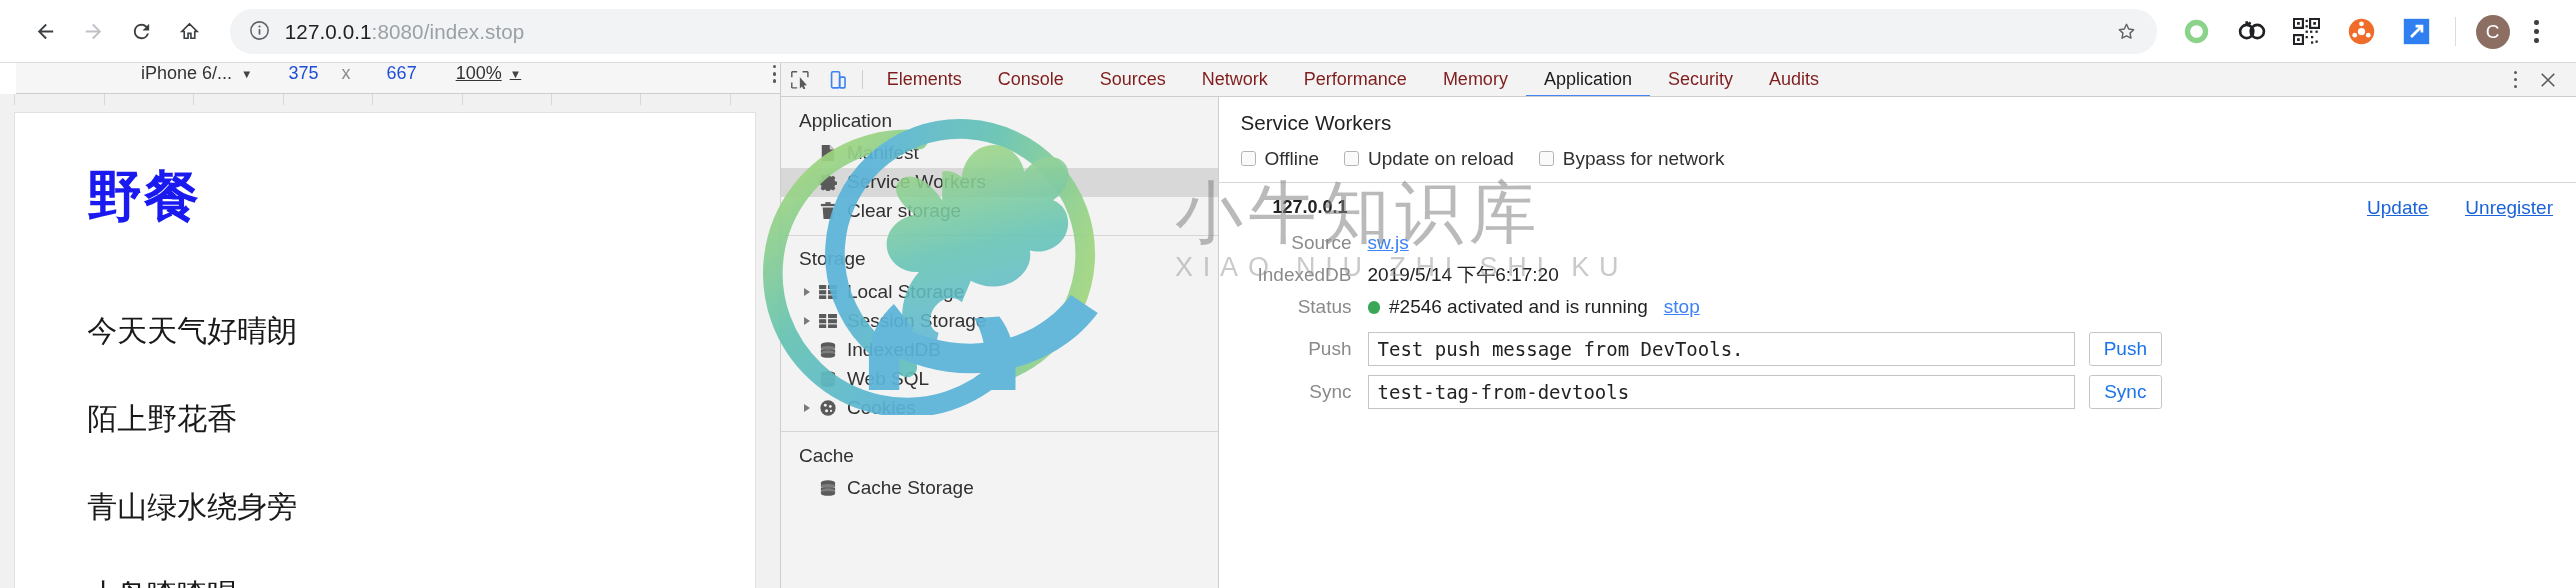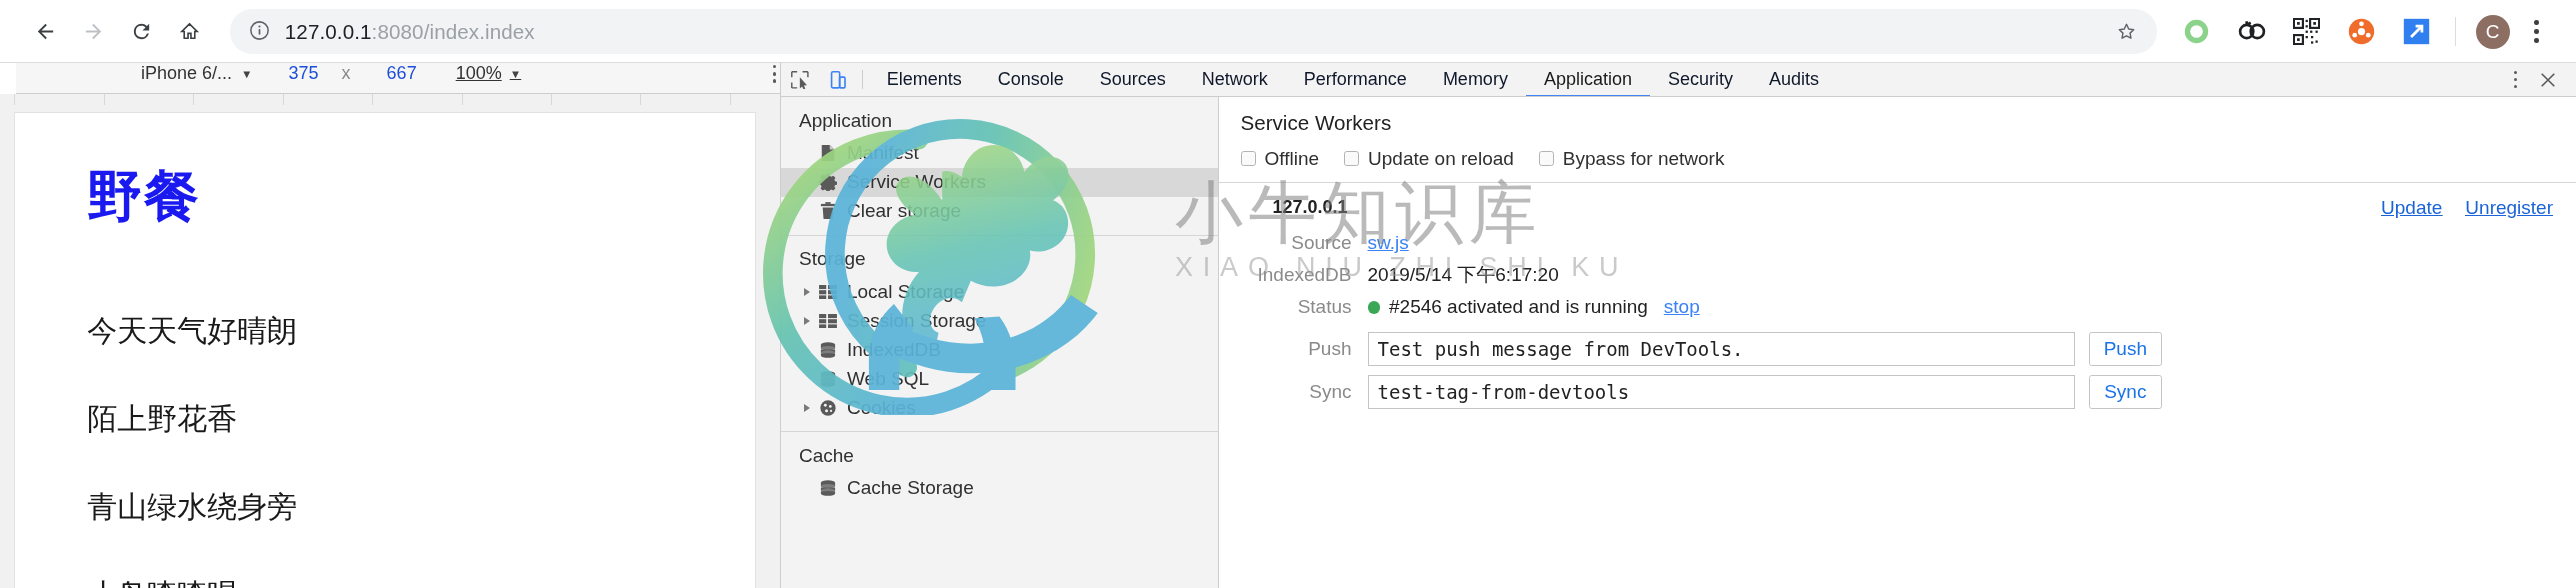--- a/index.html
+++ b/index.html
@@ -224,21 +224,21 @@
     display: flex; align-items: center; justify-content: center;
   }
   .dt-tabbar-sep {
     width: 0.9px; margin: 7.2px 5.4px;
     background: #cdcdcd;
   }
   .dt-tab {
     display: flex; align-items: center;
     padding: 0 18px;
     font-size: 18px;
-    color: #0f172a;
+    color: #7f1d1d;
     box-sizing: border-box;
     border-bottom: 1.8px solid transparent;
     white-space: nowrap;
   }
   .dt-tab.active {
     color: #1a1a1a;
     border-bottom: 1.8px solid #4285f4;
   }
   .dt-tabbar-right {
     margin-left: auto;
@@ -387,21 +387,21 @@
     font-size: 18px;
     font-weight: bold;
     color: #222;
     padding-left: 32px;
   }
   .sw-actions {
     position: absolute;
     right: 23px;
     top: 14.3px;
     display: flex;
-    gap: 23px;
+    gap: 37px;
     text-decoration: underline;
   }
   .sw-link {
     font-size: 19px;
     color: #1a63d8;
     text-decoration: underline;
   }
   .sw-rows { margin-top: 9px; }
   .sw-row {
     display: flex;
@@ -486,21 +486,21 @@
     </div>
 
     <div class="omnibox">
       <span class="info-icon">
         <svg width="23" height="23" viewBox="0 0 24 24">
             <circle cx="12" cy="12" r="9" fill="none" stroke="#5f6368" stroke-width="1.6"></circle>
             <rect x="11.1" y="10.5" width="1.8" height="6" rx="0.8" fill="#5f6368"></rect>
             <circle cx="12" cy="7.8" r="1.1" fill="#5f6368"></circle>
           </svg>
       </span>
-      <span class="omnibox-url"><span class="host">127.0.0.1</span><span>:8080/index.index</span></span>
+      <span class="omnibox-url"><span class="host">127.0.0.1</span><span>:8080/index.stop</span></span>
       <span class="star-btn">
         <svg width="23" height="23" viewBox="0 0 24 24">
             <path d="M12 4.5l2.3 4.9 5.2.7-3.8 3.6.95 5.3L12 16.5l-4.65 2.5.95-5.3L4.5 10.1l5.2-.7z" fill="none" stroke="#5f6368" stroke-width="1.5" stroke-linejoin="round"></path>
           </svg>
       </span>
     </div>
 
     <div class="ext-icons">
       <div class="ext-icon">
         <svg width="27" height="27" viewBox="0 0 30 30">

